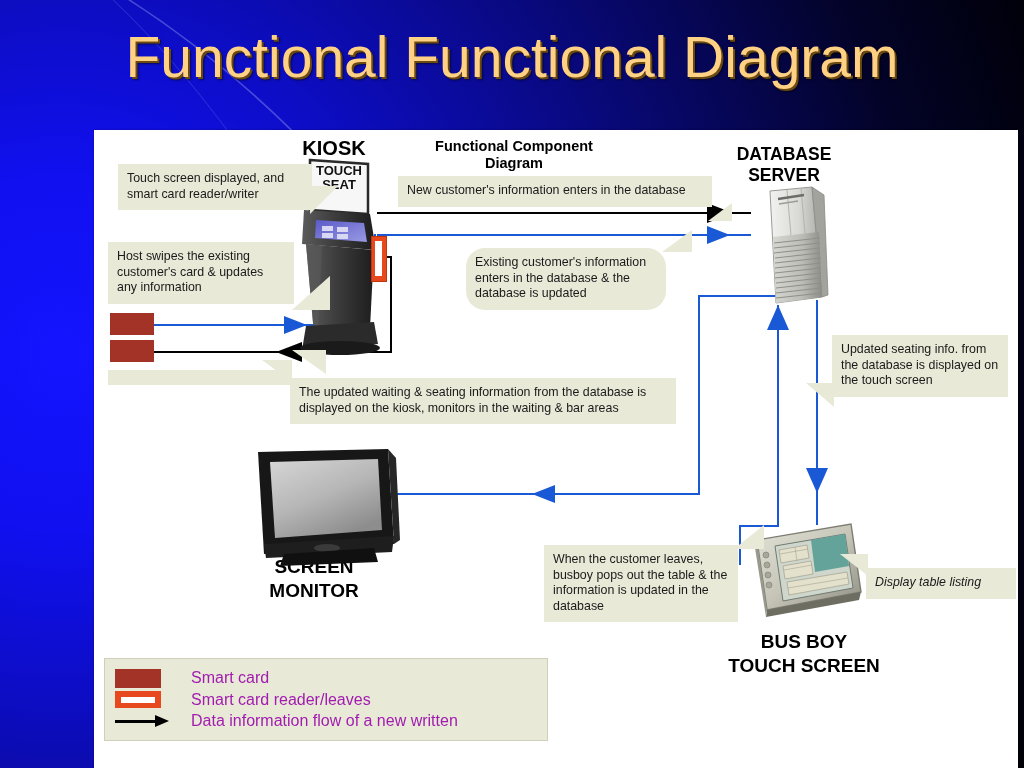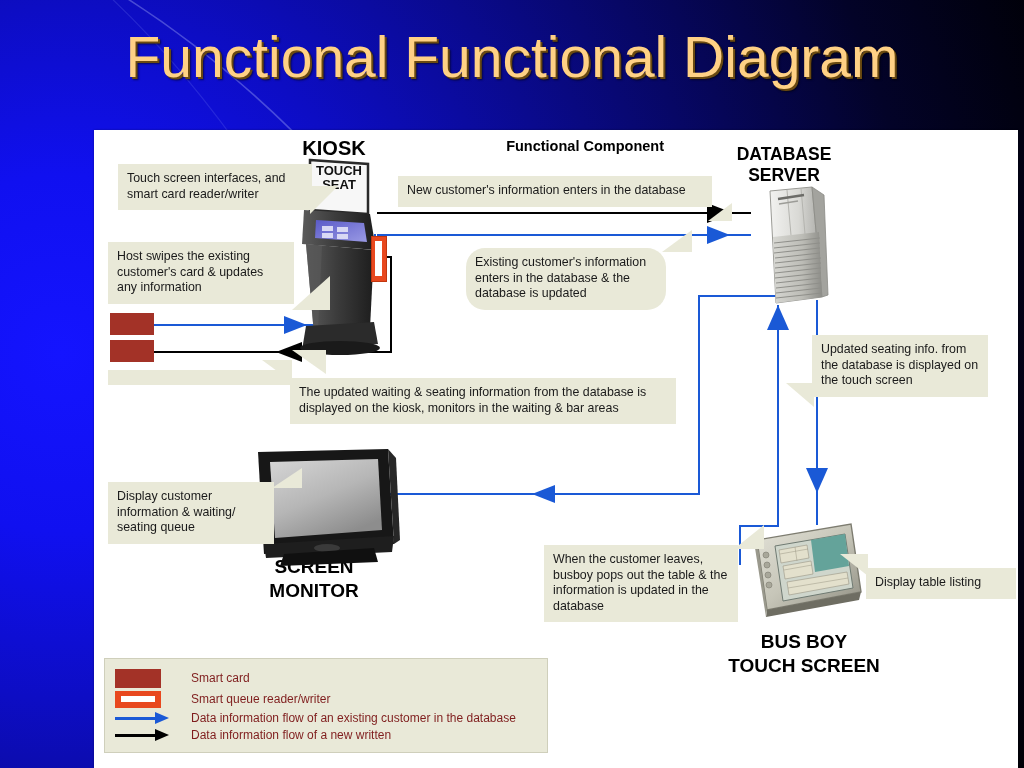--- a/index.html
+++ b/index.html
@@ -61,21 +61,21 @@
   .server-wrap{position:absolute;}
   .tablet-wrap{position:absolute;}
 
   
   #legend{
     position:absolute;background:#e9e9d8;border:1px solid #cfcfbb;
     padding:8px 10px 9px 10px;
   }
   #legend table{border-collapse:collapse;}
   #legend td{padding:1.5px 0;vertical-align:middle;
-    font-size:12px;color:#7f1d1d;font-family:"Liberation Sans",sans-serif;}
+    font-size:16px;color:#a21caf;font-family:"Liberation Sans",sans-serif;}
   #legend td.sw{width:66px;padding-right:10px;}
   .sw-card{width:46px;height:19px;background:#a33227;}
   .sw-reader{width:46px;height:17px;background:#e8481e;
     display:flex;align-items:center;justify-content:center;}
   .sw-reader i{display:block;width:34px;height:6px;background:#fff;}
   .sw-arrow{position:relative;width:58px;height:12px;}
   .sw-arrow .bar{position:absolute;left:0;top:5px;width:42px;height:3px;}
   .sw-arrow .tip{position:absolute;left:40px;top:0;width:0;height:0;
     border-style:solid;border-width:6px 0 6px 14px;}
 </style>
@@ -86,22 +86,23 @@
 
   <svg class="bg-arc" viewBox="0 0 1024 768" preserveAspectRatio="none">
     <path d="M 60 -40 Q 430 150 700 768" fill="none" stroke="rgba(190,200,255,0.33)" stroke-width="1.6"></path>
     <path d="M 40 -60 Q 300 120 560 768" fill="none" stroke="rgba(160,175,255,0.16)" stroke-width="1.2"></path>
   </svg>
 
   <div id="slide-title">Functional Functional Diagram</div>
 
   <div id="diagram">
 
-    <div class="hlabel" style="left:270px;top:8px;width:300px;font-size:14.5px;line-height:17px;text-align:right;">
+    <div class="hlabel" style="left:270px;top:8px;width:300px;font-size:14.5px;line-height:17px;">
       <div>Functional Component</div>
+      <div>Diagram</div>
     </div>
 
     <div class="hlabel" style="left:175px;top:8px;width:130px;font-size:20px;">KIOSK</div>
 
     <div class="hlabel" style="left:590px;top:14px;width:200px;font-size:17.5px;line-height:21px;">
       <div>DATABASE</div>
       <div>SERVER</div>
     </div>
 
     <div class="hlabel" style="left:110px;top:425px;width:220px;font-size:19px;line-height:24px;">
@@ -287,21 +288,21 @@
         <g fill="#a8a79a" stroke="#7d7c70" stroke-width="0.6">
           <circle cx="27" cy="37" r="3"></circle>
             <circle cx="28" cy="47" r="3"></circle>
           <circle cx="29" cy="57" r="3"></circle>
             <circle cx="30" cy="67" r="3"></circle>
         </g>
       </svg>
     </div>
 
     <div class="callout" style="left:24px;top:34px;width:176px;">
-      <span>Touch screen interfaces, and smart card reader/writer</span>
+      <span>Touch screen displayed, and smart card reader/writer</span>
       <div class="tail" style="right:-26px;top:22px;border-width:0 0 28px 28px;border-color:transparent transparent transparent #e9e9d8;"></div>
     </div>
 
     <div class="callout" style="left:14px;top:112px;width:168px;">
       <span>Host swipes the existing customer's card &amp; updates any information</span>
       <div class="tail" style="right:-36px;bottom:-6px;border-width:0 0 34px 38px;border-color:transparent transparent #e9e9d8 transparent;"></div>
     </div>
 
     <div class="callout" style="left:14px;top:240px;width:166px;">
       <div class="tail" style="right:-34px;top:-20px;border-width:0 34px 24px 0;border-color:transparent #e9e9d8 transparent transparent;"></div>
@@ -315,65 +316,52 @@
     <div class="callout" style="left:372px;top:118px;width:182px;border-radius:19px;">
       <span>Existing customer's information enters in the database &amp; the database is updated</span>
       <div class="tail" style="right:-26px;top:-18px;border-width:0 0 22px 30px;border-color:transparent transparent #e9e9d8 transparent;"></div>
     </div>
 
     <div class="callout" style="left:196px;top:248px;width:368px;">
       <span>The updated waiting &amp; seating information from the database is displayed on the kiosk, monitors in the waiting &amp; bar areas</span>
       <div class="tail" style="left:-28px;top:-18px;border-width:0 30px 22px 0;border-color:transparent #e9e9d8 transparent transparent;"></div>
     </div>
 
-    <div class="callout" style="left:718px;top:205px;width:158px;">
+    <div class="callout" style="left:738px;top:205px;width:158px;">
       <span>Updated seating info. from the database is displayed on the touch screen</span>
       <div class="tail" style="left:-26px;bottom:-10px;border-width:0 28px 24px 0;border-color:transparent #e9e9d8 transparent transparent;"></div>
     </div>
 
-    <div class="callout" style="left:14px;top:352px;width:148px;">
-      <span>Display customer information &amp; waiting/ seating queue</span>
-      <div class="tail" style="right:-28px;top:-14px;border-width:0 0 20px 30px;border-color:transparent transparent #e9e9d8 transparent;"></div>
-    </div>
 
     <div class="callout" style="left:450px;top:415px;width:176px;">
       <span>When the customer leaves, busboy pops out the table &amp; the information is updated in the database</span>
       <div class="tail" style="right:-26px;top:-20px;border-width:0 0 24px 30px;border-color:transparent transparent #e9e9d8 transparent;"></div>
     </div>
 
-    <div class="callout" style="left:772px;top:438px;width:132px;">
+    <div class="callout" style="left:772px;top:438px;width:132px;font-style:italic;">
       <span>Display table listing</span>
       <div class="tail" style="left:-26px;top:-14px;border-width:0 28px 22px 0;border-color:transparent #e9e9d8 transparent transparent;"></div>
     </div>
 
     <div id="legend" style="left:10px;top:528px;width:422px;">
       <table>
         <tbody>
           <tr>
             <td class="sw">
               <div class="sw-card"></div>
             </td>
             <td>Smart card</td>
           </tr>
           <tr>
             <td class="sw">
               <div class="sw-reader">
                   <i></i>
                 </div>
             </td>
-            <td>Smart queue reader/writer</td>
-          </tr>
-          <tr>
-            <td class="sw">
-              <div class="sw-arrow">
-                <div class="bar" style="background:#1a59d6;"></div>
-                <div class="tip" style="border-color:transparent transparent transparent #1a59d6;"></div>
-              </div>
-            </td>
-            <td>Data information flow of an existing customer in the database</td>
+            <td>Smart card reader/leaves</td>
           </tr>
           <tr>
             <td class="sw">
               <div class="sw-arrow">
                 <div class="bar" style="background:#000;"></div>
                 <div class="tip" style="border-color:transparent transparent transparent #000;"></div>
               </div>
             </td>
             <td>Data information flow of a new written</td>
           </tr>

